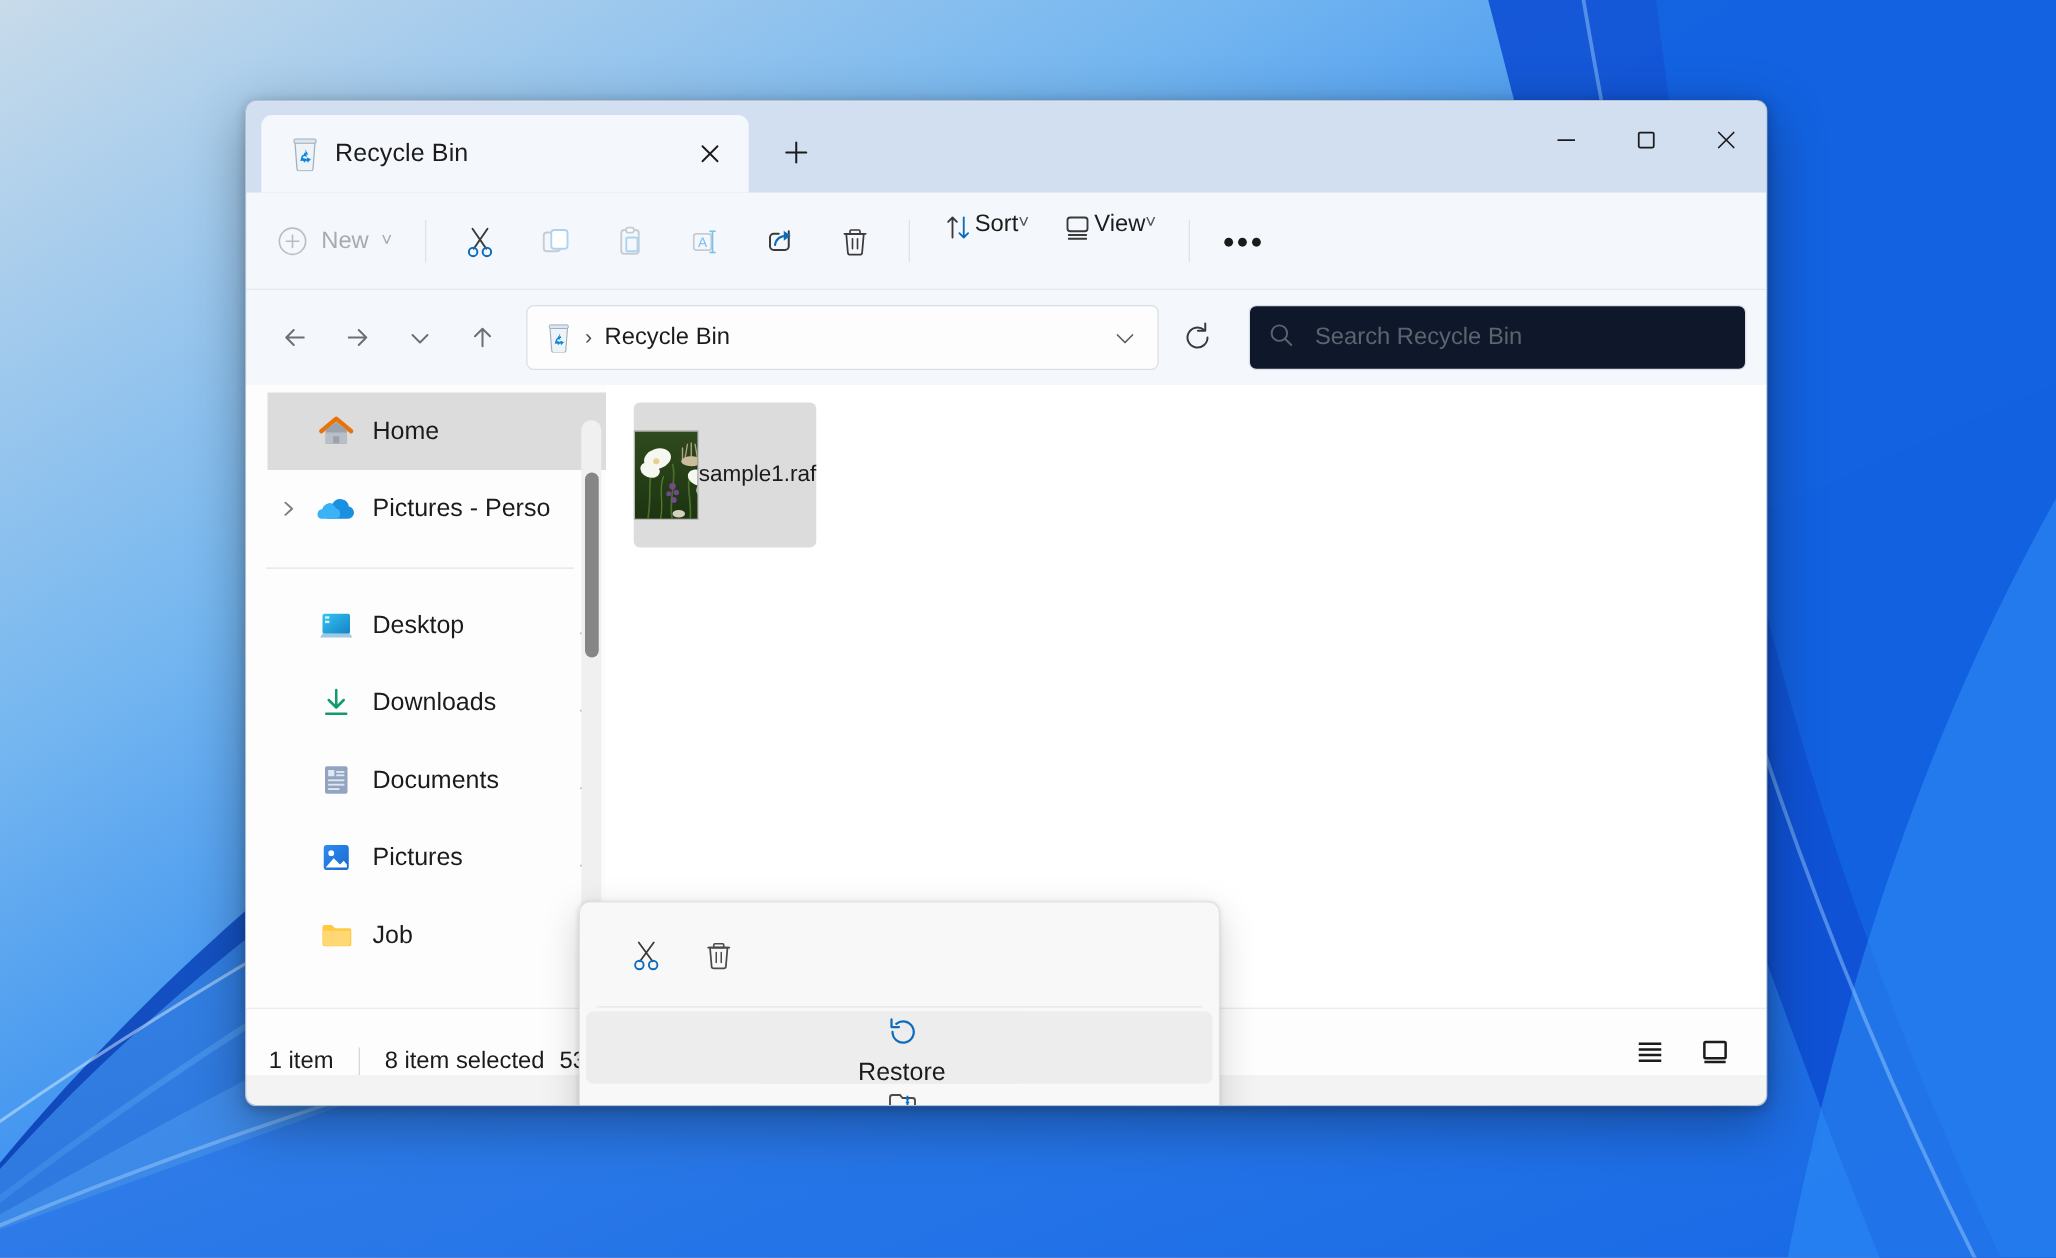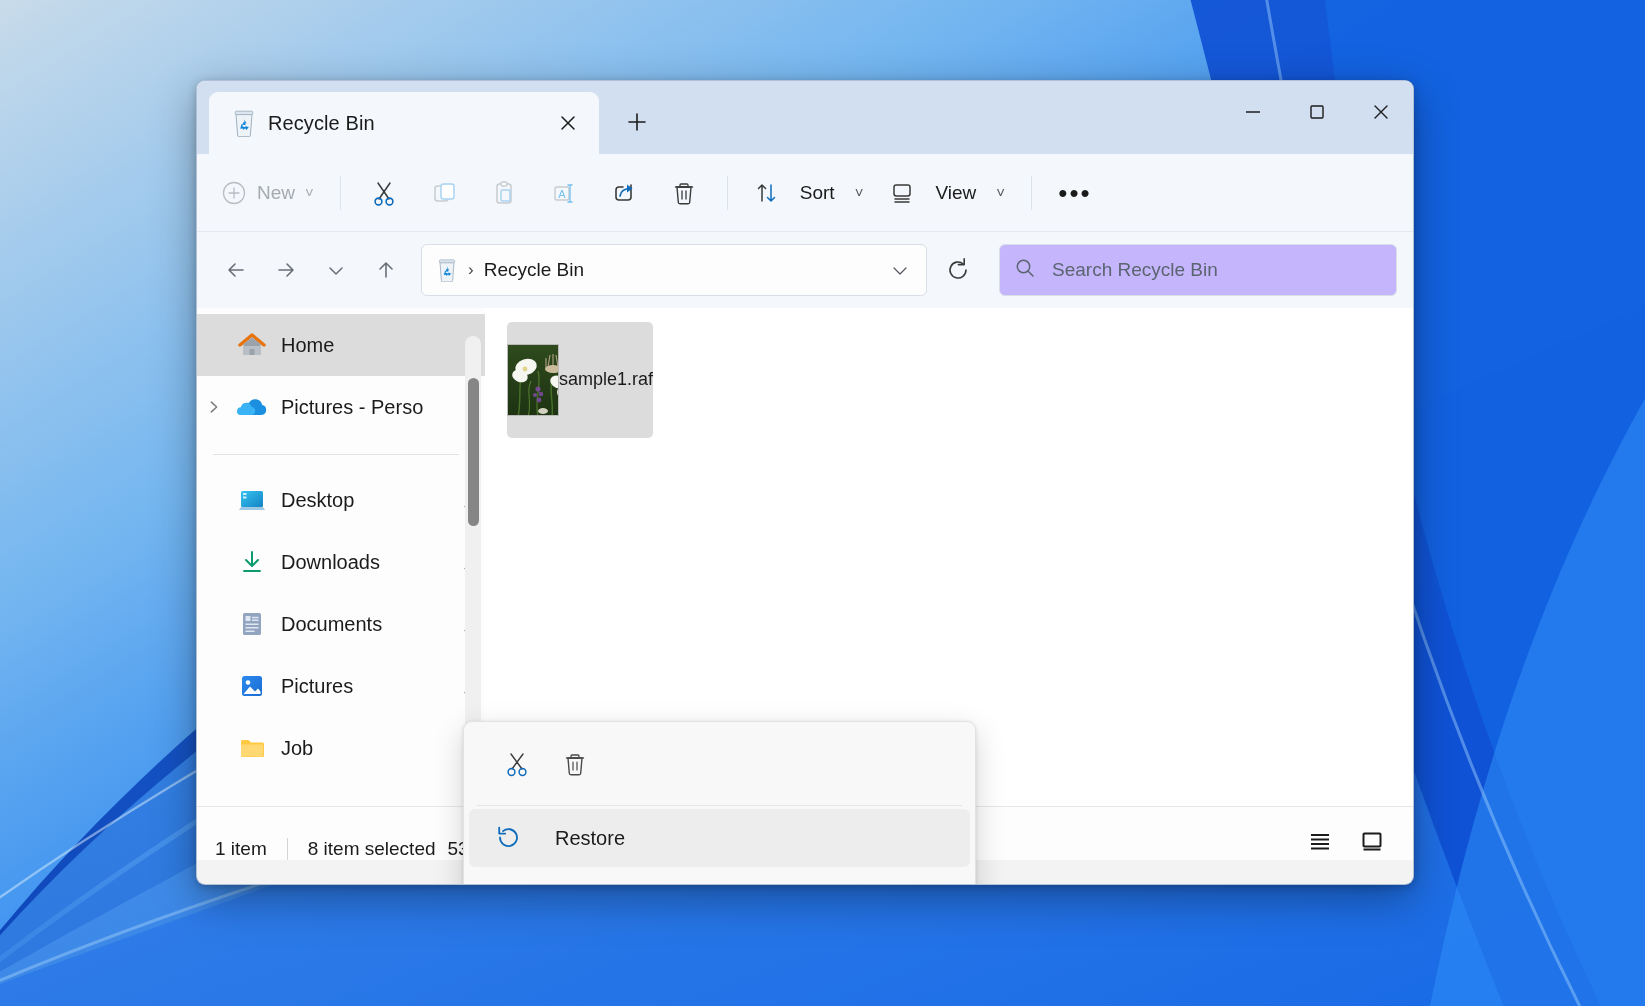--- a/index.html
+++ b/index.html
@@ -60,21 +60,21 @@
   .cmd-new {
     display:flex; align-items:center; gap:10px;
     height:48px; padding:0 12px 0 8px; border-radius:6px; cursor:pointer;
     color:#a6abb0; font-size:19px;
   }
   .cmd-btn {
     width:58px; height:48px; border-radius:6px; cursor:pointer;
     display:flex; align-items:center; justify-content:center;
   }
   .cmd-text {
-    display:flex; align-items:center; gap:20px;
+    display:flex; align-items:flex-start; gap:0;
     height:48px; padding:0 12px; border-radius:6px; cursor:pointer;
     font-size:19px; color:#1b1b1b;
   }
   .divider { width:1px; height:34px; background:#dde3ea; margin:0 12px; }
 
   
   .addrrow {
     height:76px; background:#f4f7fb;
     display:flex; align-items:center; padding:0 16px; gap:4px;
   }
@@ -84,40 +84,40 @@
     background:#fdfdfd; border:1px solid #d9dfe6; border-radius:6px;
     display:flex; align-items:center; padding:0 6px 0 14px; gap:8px;
   }
   .crumb-icon { width:22px; height:24px; }
   .crumb-sep { color:#4a4a4a; font-size:17px; margin:0 2px; }
   .crumb-text { font-size:19px; color:#1b1b1b; cursor:pointer; }
   .addr-chev { margin-left:auto; width:40px; height:40px; display:flex; align-items:center; justify-content:center; cursor:pointer; border-radius:4px; }
   .refresh { width:46px; height:46px; margin-left:4px; border-radius:6px; cursor:pointer; display:flex; align-items:center; justify-content:center; }
   .searchbox {
     width:398px; height:52px; margin-left:14px;
-    background:#c4b5fd; border:1px solid #d9dfe6; border-radius:6px;
+    background:#0f172a; border:1px solid #d9dfe6; border-radius:6px;
     display:flex; align-items:center; padding:0 14px; gap:16px;
   }
   .searchbox input {
     border:none; outline:none; background:transparent;
     font-family:"Liberation Sans", sans-serif; font-size:19px; color:#5b6570; width:100%;
   }
   .searchbox input::placeholder { color:#5b6570; }
 
   
   .body { display:flex; height:498px; background:#fff; }
 
   
   .navpane {
     width:288px; background:#fdfdfd; position:relative;
     padding-top:6px; overflow:hidden;
   }
   .nav-item {
     display:flex; align-items:center; height:62px; cursor:pointer;
-    padding-right:2px; position:relative;
+    padding-right:2px; position:relative;margin-left:17px;
   }
   .nav-item.selected { background:#dcdcdc; }
   .nav-chev { width:34px; display:flex; align-items:center; justify-content:center; flex:0 0 34px; }
   .nav-ico { width:34px; height:34px; margin-left:4px; margin-right:12px; flex:0 0 34px; display:flex; align-items:center; justify-content:center; }
   .nav-label { font-size:20px; color:#1b1b1b; white-space:nowrap; overflow:hidden; }
   .nav-pin { margin-left:auto; flex:0 0 auto; }
   .nav-sep { height:1px; background:#e3e3e3; margin:16px 26px 14px 16px; }
   .navscroll {
     position:absolute; right:4px; top:28px; width:16px; height:470px;
     background:#f0f0f0; border-radius:8px;
@@ -149,21 +149,21 @@
     position:absolute; left:653px; top:413px; width:513px;
     background:#f8f8f8; border:1px solid #e2e2e2; border-radius:9px;
     box-shadow:0 10px 30px rgba(0,0,0,.17), 0 1px 4px rgba(0,0,0,.12);
     padding:6px 5px; z-index:40;
   }
   .ctx-icons { display:flex; align-items:center; gap:6px; padding:12px 6px 14px 22px; }
   .ctx-ibtn { width:52px; height:48px; border-radius:6px; cursor:pointer; display:flex; align-items:center; justify-content:center; }
   .ctx-sep { height:1px; background:#e6e6e6; margin:3px 8px; }
   .ctx-item {
     display:flex; align-items:center; height:58px; border-radius:6px;
-    padding:0 18px 0 22px; cursor:pointer; gap:30px;
+    padding:0 18px 0 22px; cursor:pointer; gap:4px;flex-direction:column;
   }
   .ctx-item.highlight { background:#ededed; }
   .ctx-ico { width:34px; flex:0 0 34px; display:flex; align-items:center; justify-content:center; }
   .ctx-label { font-size:20px; color:#1b1b1b; }
   .ctx-accel { margin-left:auto; font-size:18px; color:#666; }
 </style>
 </head>
 <body>
 
 <div id="wallpaper">

